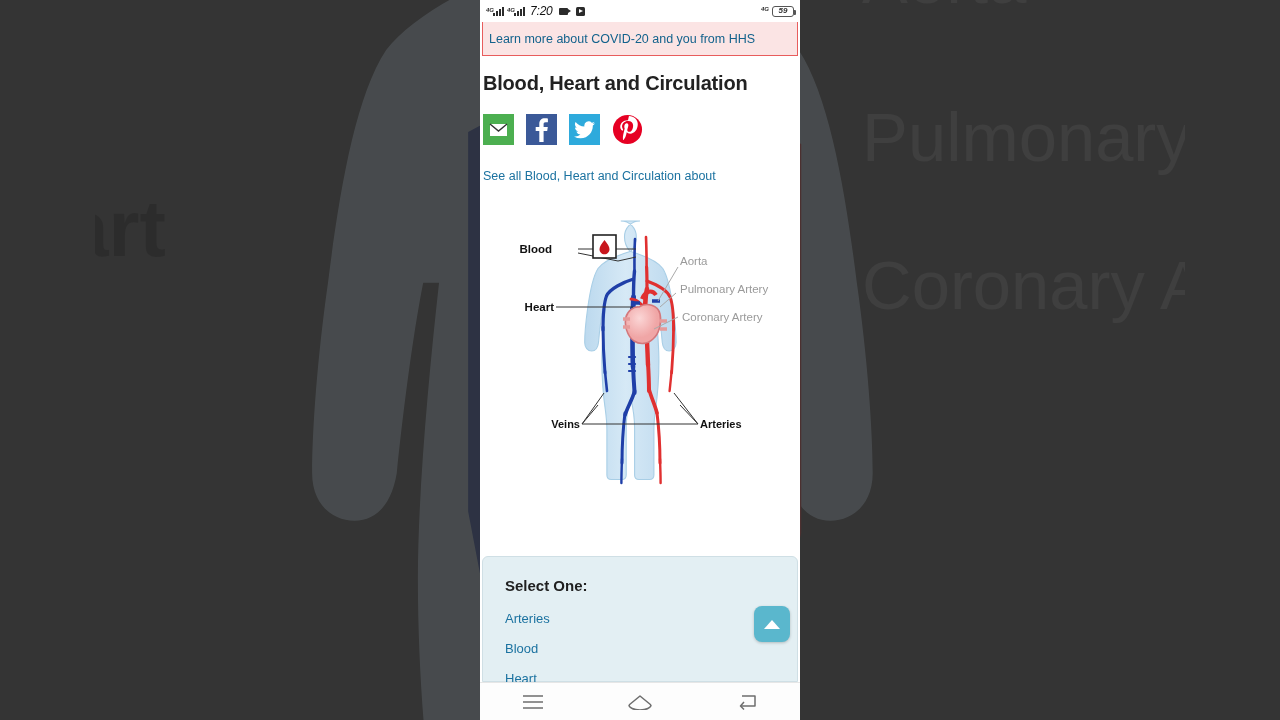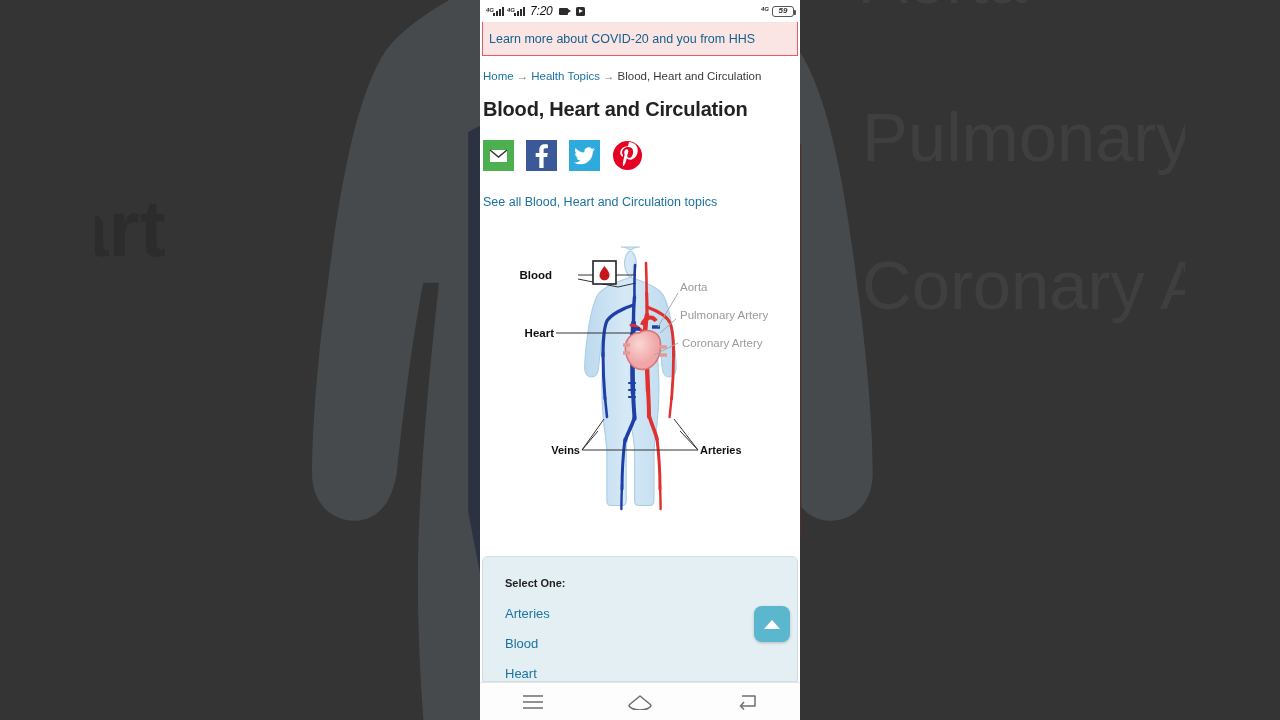--- a/index.html
+++ b/index.html
@@ -96,21 +96,21 @@
 
   .selectbox {
     position: absolute; left: 0; right: 0; bottom: 0;
     margin: 0 2px;
     background: #e3eff3;
     border: 1px solid #cfdfe5;
     border-radius: 6px 6px 0 0;
     padding: 20px 22px 0 22px;
     height: 126px;
   }
-  .selectbox h3 { font-size: 11px; color: #1f1f1f; font-weight: bold; margin-bottom: 15px;}
+  .selectbox h3 { font-size: 15px; color: #1f1f1f; font-weight: bold; margin-bottom: 15px;}
   .selectbox ul { list-style:none; }
   .selectbox li { margin-bottom: 12px; }
   .selectbox li a { color:#1b72a0; font-size: 13px; text-decoration:none; }
 
   .scrolltop {
     position: absolute; right: 10px; bottom: 40px;
     width: 36px; height: 36px; border-radius: 8px;
     background: #5ab7cd;
     display:flex; align-items:center; justify-content:center;
     box-shadow: 0 1px 3px rgba(0,0,0,.22);
@@ -188,23 +188,20 @@
         </span>
       </div>
     </div>
 
     <div class="page">
 
       <div class="covid-banner">
         <a href="#">Learn more about COVID-20 and you from HHS</a>
       </div>
 
-      <div class="crumbs">
-        <a href="#">Home</a><span class="sep">→</span><a href="#">Health Topics</a><span class="sep">→</span><span>Blood, Heart and Circulation</span>
-      </div>
 
       <h1 class="title">Blood, Heart and Circulation</h1>
 
       <div class="share-row">
         <div class="share sh-email">
           <svg width="19" height="14" viewBox="0 0 19 14">
             <rect x="0.5" y="0.5" width="18" height="13" fill="#fff" stroke="#4caf50"></rect>
             <path d="M1 1 L9.5 8 L18 1" stroke="#333" stroke-width="1.4" fill="none"></path>
           </svg>
         </div>
@@ -220,21 +217,21 @@
         </div>
         <div class="share sh-pin">
           <svg width="31" height="31" viewBox="0 0 32 32">
             <circle cx="16" cy="16" r="15" fill="#e60023"></circle>
             <path d="M16.5 6.5c-5.3 0-8 3.6-8 6.7 0 1.8.7 3.4 2.2 4 .2.1.5 0 .5-.3l.2-.9c.1-.3 0-.4-.2-.6-.5-.6-.8-1.4-.8-2.4 0-3.1 2.4-5.9 6.2-5.9 3.4 0 5.2 2 5.2 4.7 0 3.6-1.6 6.6-4 6.6-1.3 0-2.3-1.1-2-2.4.4-1.6 1.1-3.3 1.1-4.5 0-1-.6-1.9-1.7-1.9-1.4 0-2.5 1.4-2.5 3.3 0 1.2.4 2 .4 2s-1.4 5.9-1.6 7c-.5 2.1-.1 4.6 0 4.9 0 .2.3.2.4.1.1-.2 1.9-2.3 2.4-4.4.2-.6 1-4 1-4 .5 1 2 1.8 3.5 1.8 4.6 0 7.8-4.2 7.8-9.9 0-4.3-3.6-8.3-9.1-8.3z" fill="#fff"></path>
           </svg>
         </div>
       </div>
 
       <div class="see-all">
-        <a href="#">See all Blood, Heart and Circulation topics</a>
+        <a href="#">See all Blood, Heart and Circulation about</a>
       </div>
 
       <div class="diagram-wrap">
         <div class="diagram">
           <svg width="300" height="295" viewBox="0 0 300 295">
             <defs>
               <linearGradient id="bodyg" x1="0" y1="0" x2="1" y2="0">
                 <stop offset="0%" stop-color="#bcd9ee"></stop>
                 <stop offset="45%" stop-color="#d6e9f6"></stop>
                 <stop offset="100%" stop-color="#bcd9ee"></stop>

